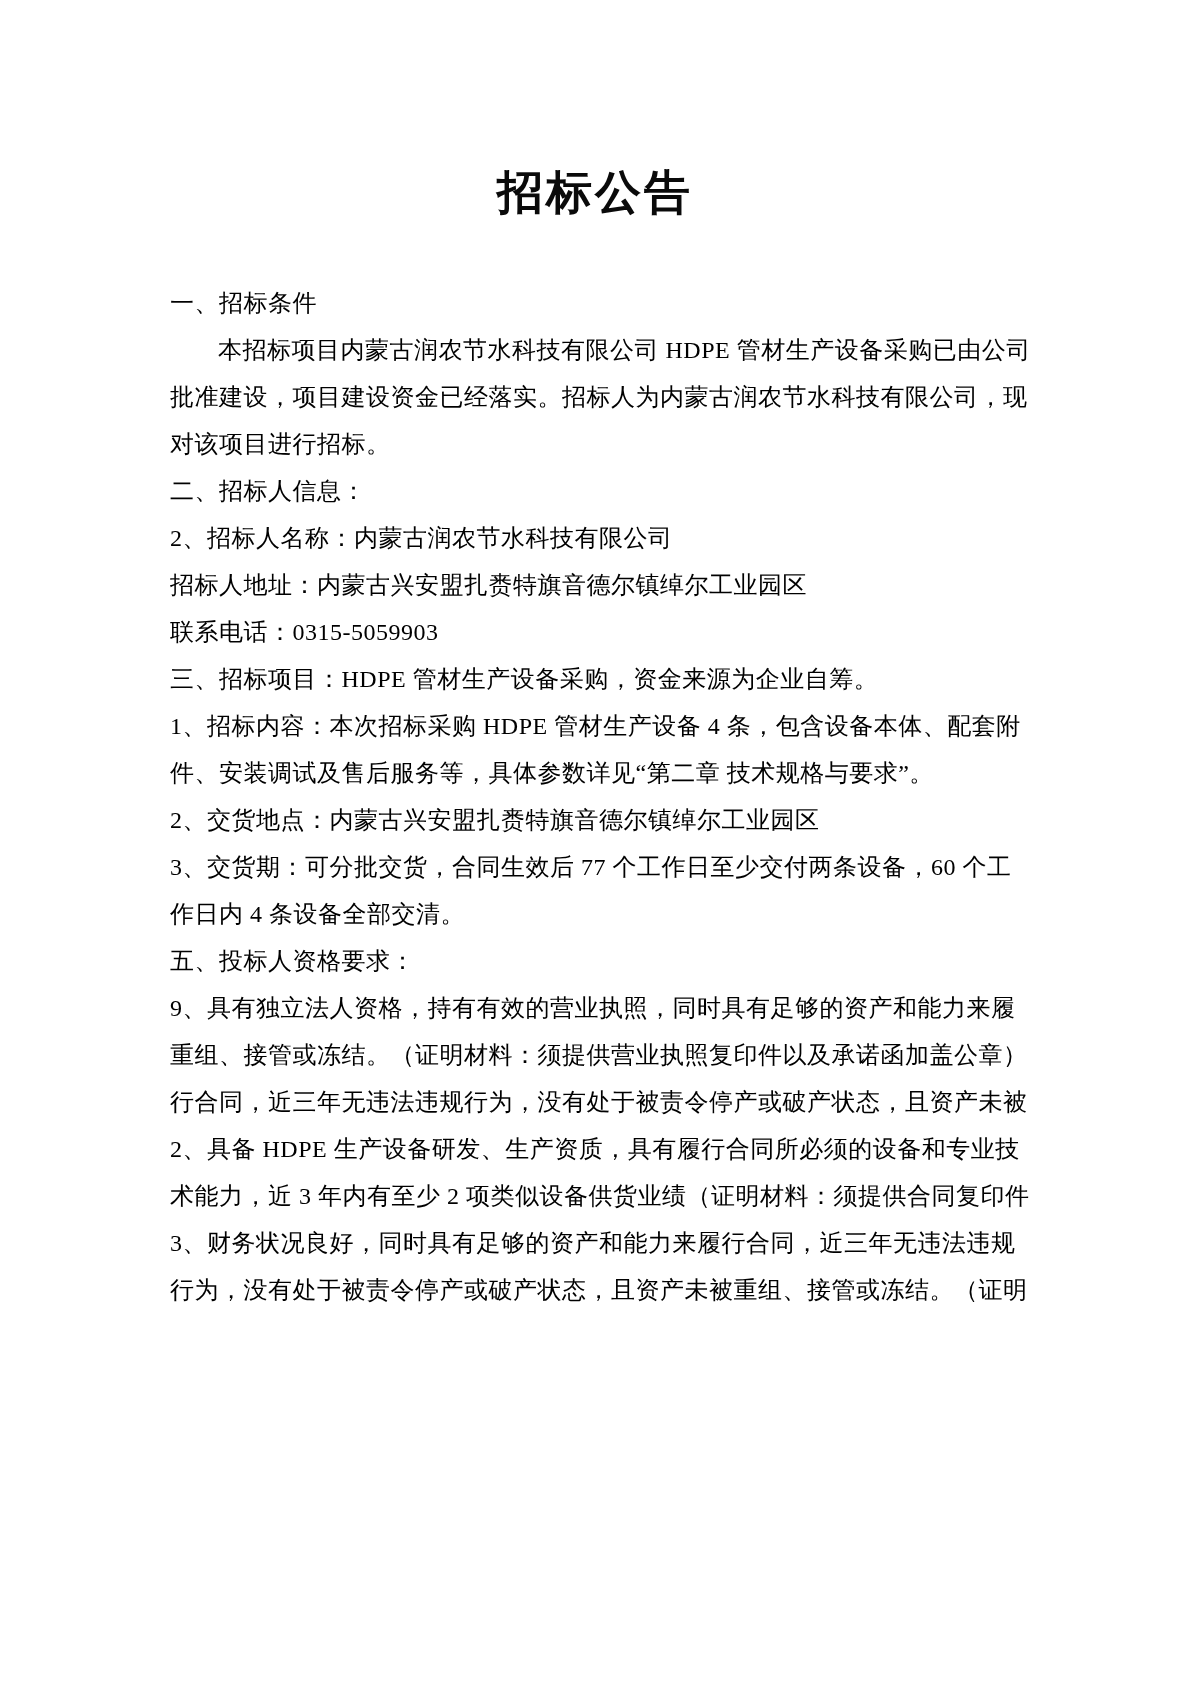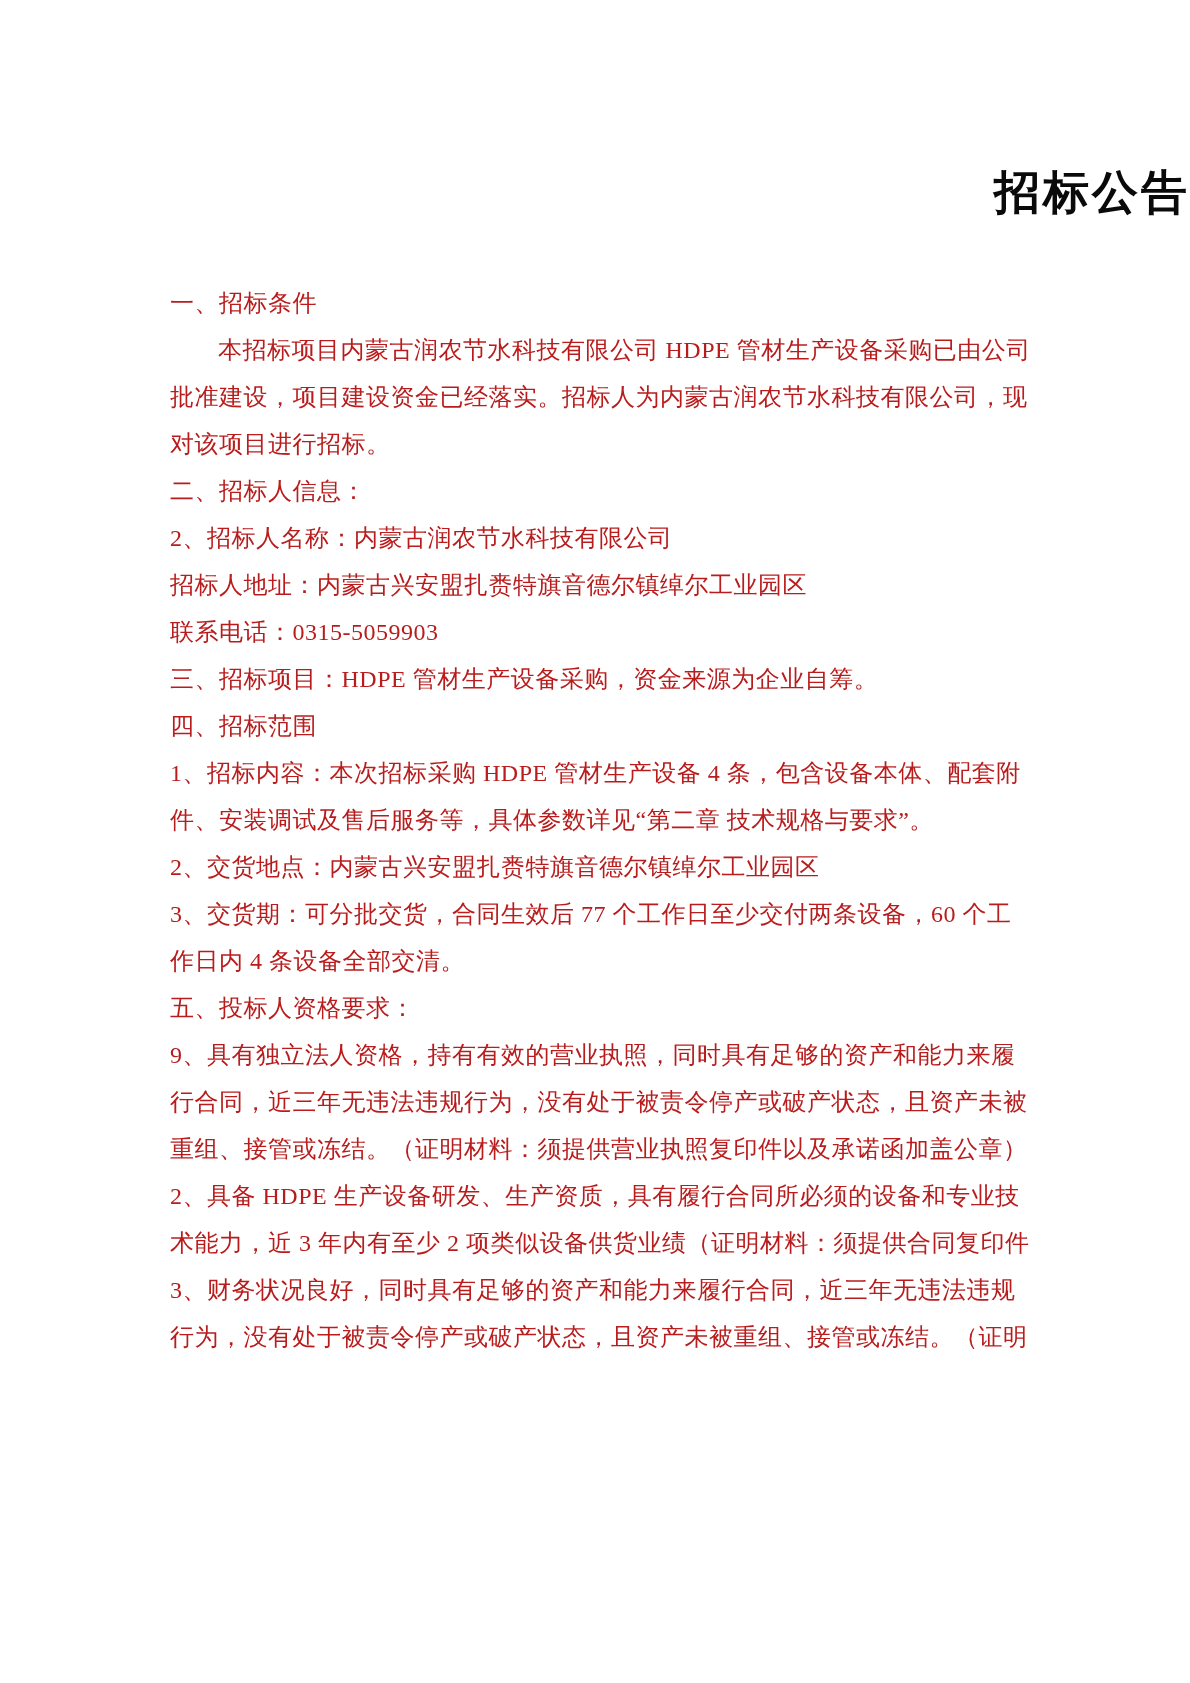--- a/index.html
+++ b/index.html
@@ -15,40 +15,40 @@
     color: #111111;
     font-family: "Liberation Serif", "DejaVu Serif", serif;
     overflow: hidden;
   }
   .doc-title {
     position: absolute;
     top: 163px;
     left: 0;
     width: 100%;
     margin: 0;
-    text-align: right;
+    text-align: center;
     font-size: 46px;
     line-height: 60px;
     font-weight: 700;
     letter-spacing: 3px;
     color: #0a0a0a;
   }
   .doc-body {
     position: absolute;
     top: 280px;
     left: 170px;
     width: 852px;
   }
   .line {
     height: 47px;
     line-height: 47px;
     font-size: 24px;
     letter-spacing: 0.5px;
     white-space: nowrap;
-    color: #b91c1c;
+    color: #000000;
   }
   .line.indent {
     text-indent: 48px;
   }
 </style>
 </head>
 <body>
 
 <div class="page">
   <h1 class="doc-title">招标公告</h1>
@@ -56,28 +56,27 @@
   <div class="doc-body">
     <div class="line">一、招标条件</div>
     <div class="line indent">本招标项目内蒙古润农节水科技有限公司 HDPE 管材生产设备采购已由公司</div>
     <div class="line">批准建设，项目建设资金已经落实。招标人为内蒙古润农节水科技有限公司，现</div>
     <div class="line">对该项目进行招标。</div>
     <div class="line">二、招标人信息：</div>
     <div class="line">2、招标人名称：内蒙古润农节水科技有限公司</div>
     <div class="line">招标人地址：内蒙古兴安盟扎赉特旗音德尔镇绰尔工业园区</div>
     <div class="line">联系电话：0315-5059903</div>
     <div class="line">三、招标项目：HDPE 管材生产设备采购，资金来源为企业自筹。</div>
-    <div class="line">四、招标范围</div>
     <div class="line">1、招标内容：本次招标采购 HDPE 管材生产设备 4 条，包含设备本体、配套附</div>
     <div class="line">件、安装调试及售后服务等，具体参数详见“第二章 技术规格与要求”。</div>
     <div class="line">2、交货地点：内蒙古兴安盟扎赉特旗音德尔镇绰尔工业园区</div>
     <div class="line">3、交货期：可分批交货，合同生效后 77 个工作日至少交付两条设备，60 个工</div>
     <div class="line">作日内 4 条设备全部交清。</div>
     <div class="line">五、投标人资格要求：</div>
     <div class="line">9、具有独立法人资格，持有有效的营业执照，同时具有足够的资产和能力来履</div>
+    <div class="line">重组、接管或冻结。（证明材料：须提供营业执照复印件以及承诺函加盖公章）</div>
     <div class="line">行合同，近三年无违法违规行为，没有处于被责令停产或破产状态，且资产未被</div>
-    <div class="line">重组、接管或冻结。（证明材料：须提供营业执照复印件以及承诺函加盖公章）</div>
     <div class="line">2、具备 HDPE 生产设备研发、生产资质，具有履行合同所必须的设备和专业技</div>
     <div class="line">术能力，近 3 年内有至少 2 项类似设备供货业绩（证明材料：须提供合同复印件</div>
     <div class="line">3、财务状况良好，同时具有足够的资产和能力来履行合同，近三年无违法违规</div>
     <div class="line">行为，没有处于被责令停产或破产状态，且资产未被重组、接管或冻结。（证明</div>
   </div>
 </div>
 
 </body></html>

